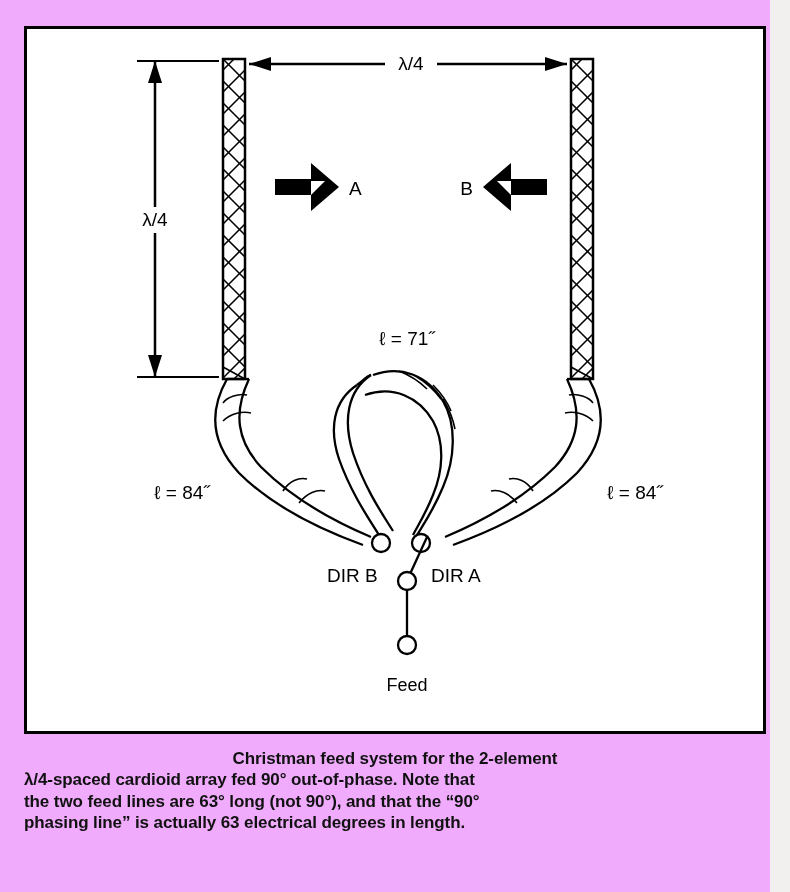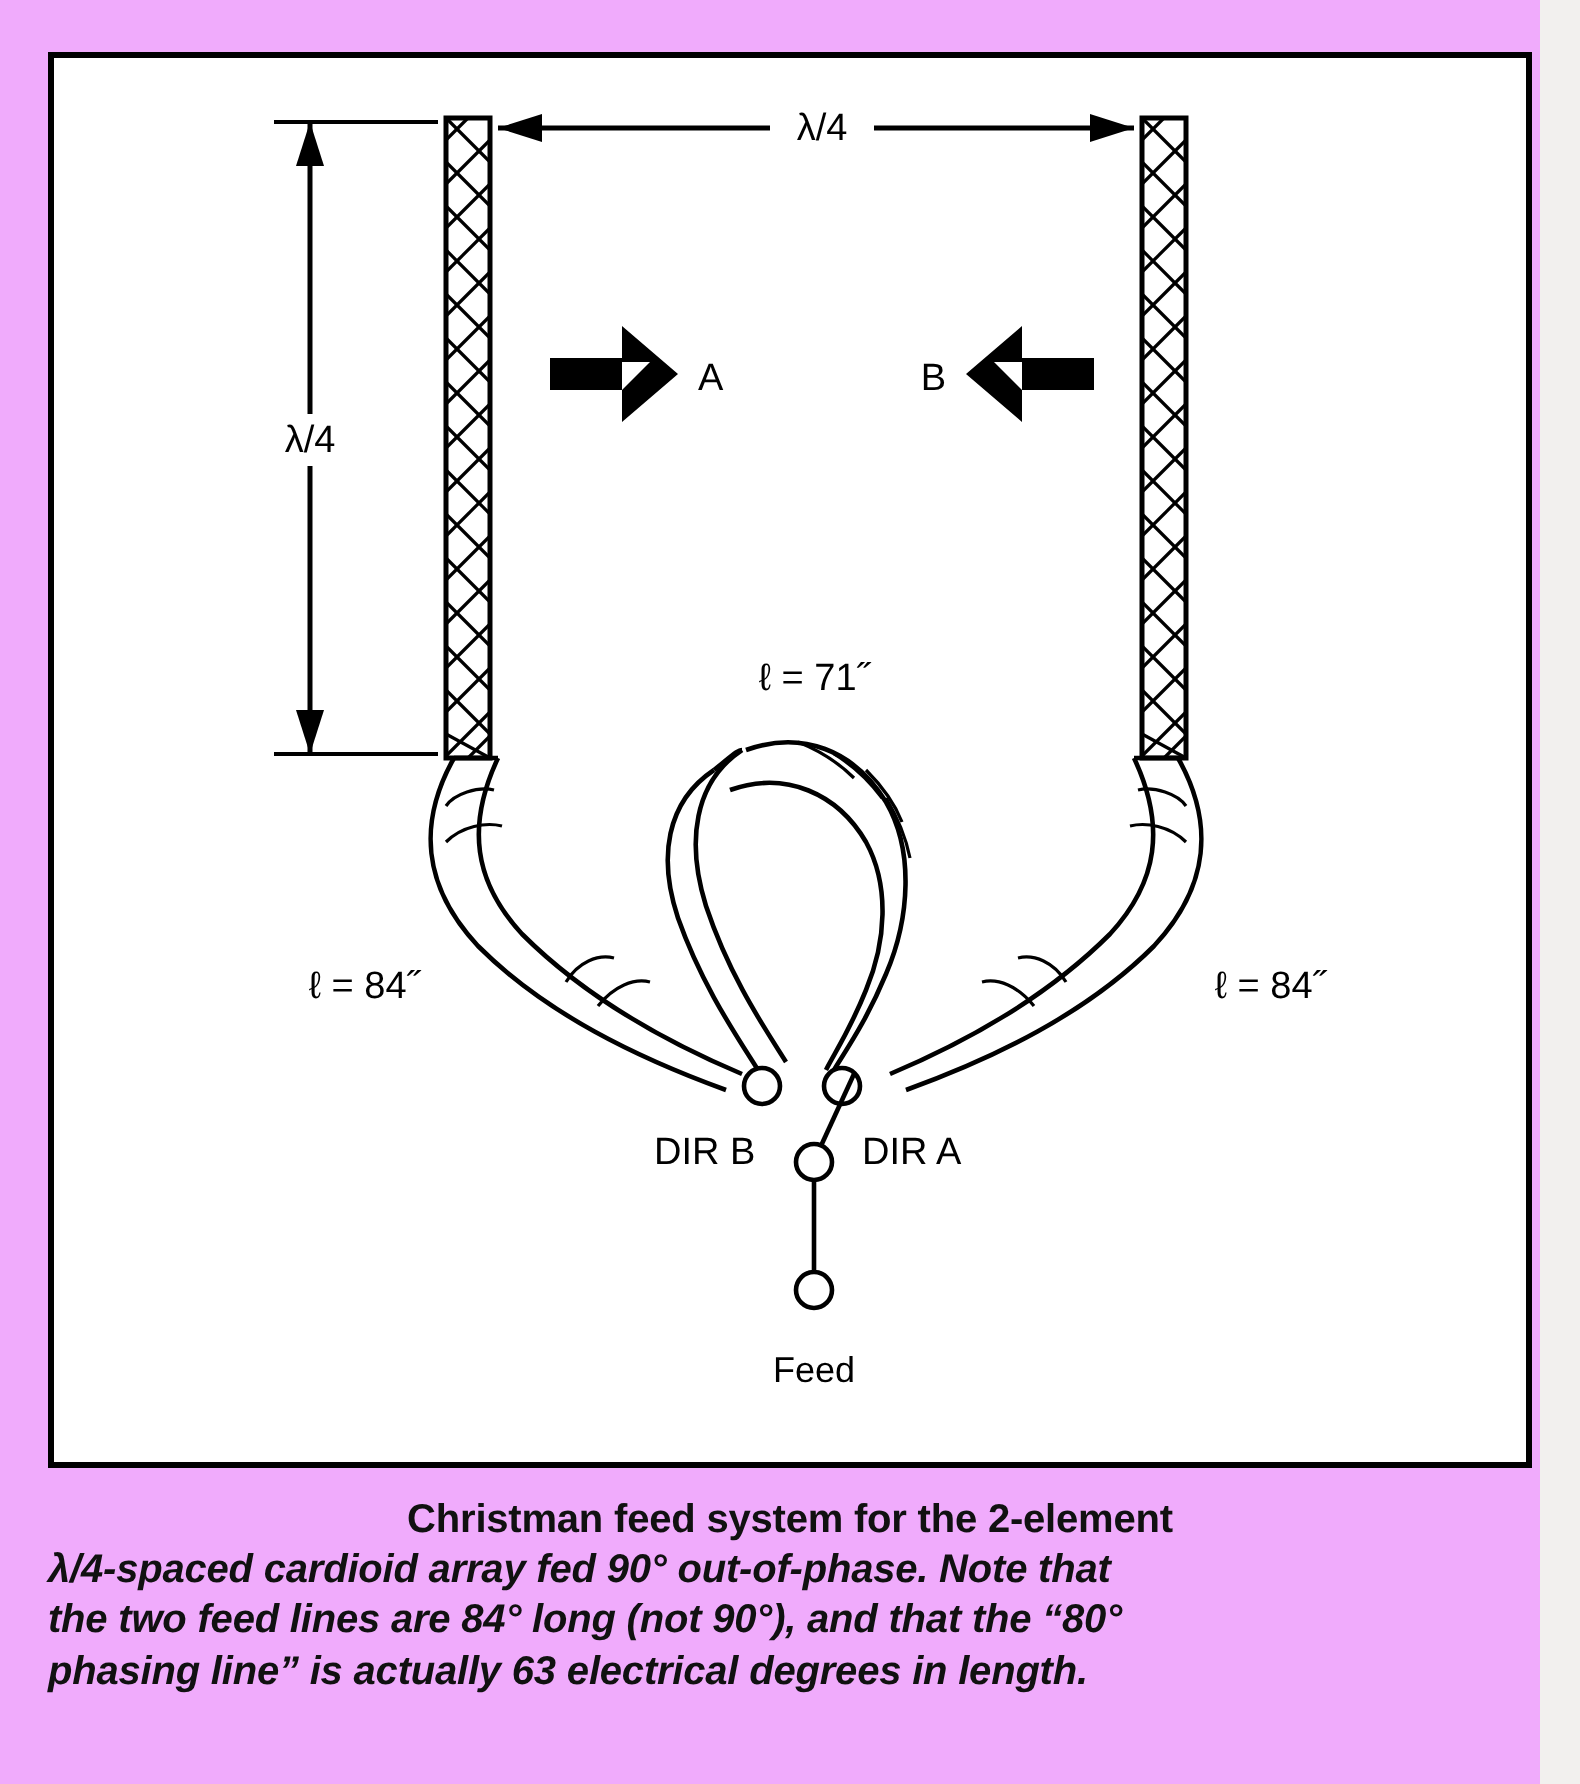--- a/index.html
+++ b/index.html
@@ -32,28 +32,28 @@
   #figure-svg {
     position: absolute;
     left: 0;
     top: 0;
   }
   #caption {
     position: absolute;
     left: 24px;
     top: 748px;
     width: 742px;
-    font-size: 20px;
+    font-size: 17px;
     font-weight: bold;
     color: #111111;
     line-height: 1.26;
     letter-spacing: -0.1px;
   }
   #caption .line1 { text-align: center; }
-  #caption .rest { text-align: left; font-style: italic; }
+  #caption .rest { text-align: left; }
   .svg-text {
     font-family: "Liberation Sans", sans-serif;
     font-size: 19px;
     fill: #000000;
   }
   .svg-text-small {
     font-family: "Liberation Sans", sans-serif;
     font-size: 18px;
     fill: #000000;
   }
@@ -230,17 +230,17 @@
 
       <text class="svg-text" x="404" y="553" text-anchor="start">DIR A</text>
 
       <text class="svg-text-small" x="380" y="662" text-anchor="middle">Feed</text>
     </svg>
   </div>
 
   <div id="caption">
     <div class="line1">Christman feed system for the 2-element</div>
     <div class="rest">λ/4-spaced cardioid array fed 90° out-of-phase. Note that</div>
-    <div class="rest">the two feed lines are 84° long (not 90°), and that the “80°</div>
+    <div class="rest">the two feed lines are 63° long (not 90°), and that the “90°</div>
     <div class="rest">phasing line” is actually 63 electrical degrees in length.</div>
   </div>
 
 </div>
 
 </body></html>

